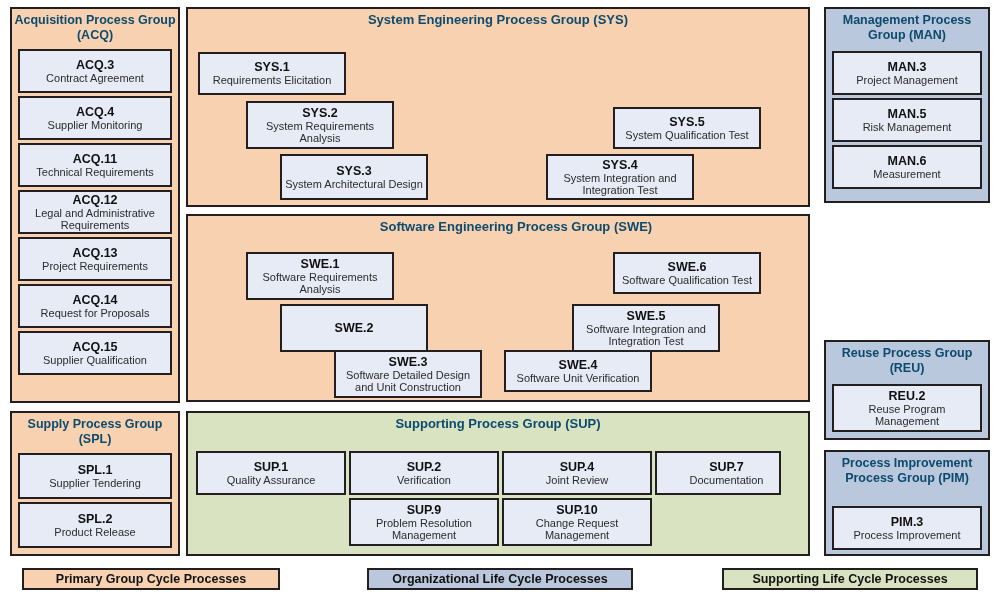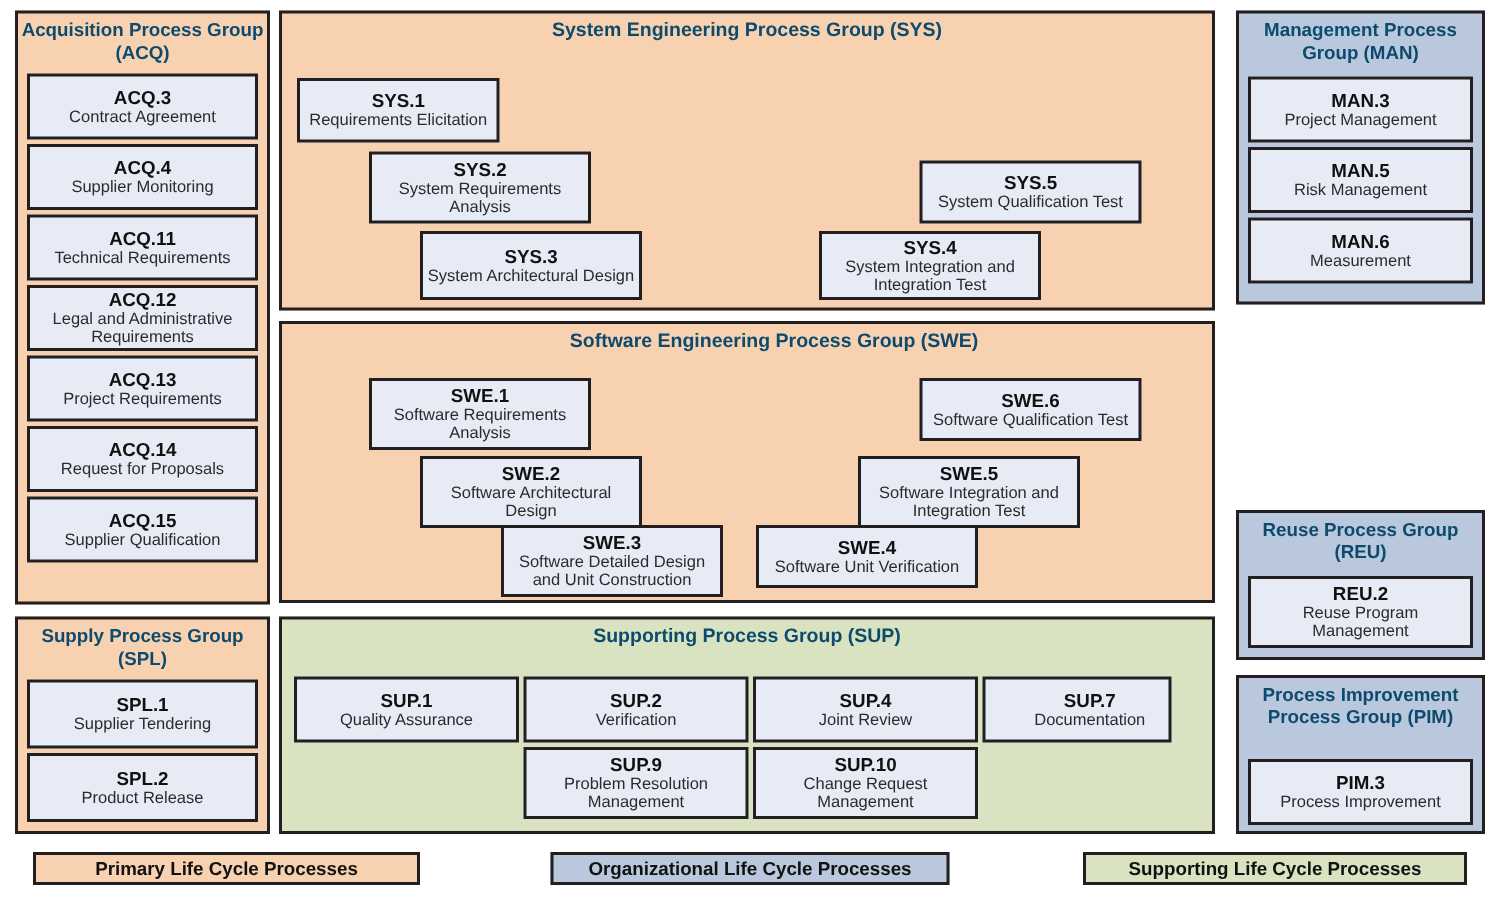--- a/index.html
+++ b/index.html
@@ -135,21 +135,21 @@
       <div class="pbox flow" style="height:46px;">
         <div class="pid">SPL.2</div>
         <div class="pname">Product Release</div>
       </div>
     </div>
   </div>
 
   <div class="group peach" style="left:186px;top:7px;width:624px;height:200px;">
     <div class="group-title" style="font-size:13px;">System Engineering Process Group (SYS)</div>
 
-    <div class="pbox" style="left:10px;top:43px;width:135px;height:43px;">
+    <div class="pbox" style="left:10px;top:43px;width:148px;height:43px;">
       <div class="pid">SYS.1</div>
       <div class="pname">Requirements Elicitation</div>
     </div>
 
     <div class="pbox" style="left:58px;top:92px;width:148px;height:48px;">
       <div class="pid">SYS.2</div>
       <div class="pname">System Requirements Analysis</div>
     </div>
 
     <div class="pbox" style="left:92px;top:145px;width:148px;height:46px;">
@@ -171,21 +171,20 @@
   <div class="group peach" style="left:186px;top:214px;width:624px;height:188px;">
     <div class="group-title" style="font-size:13px;margin-left:36px;">Software Engineering Process Group (SWE)</div>
 
     <div class="pbox" style="left:58px;top:36px;width:148px;height:48px;">
       <div class="pid">SWE.1</div>
       <div class="pname">Software Requirements Analysis</div>
     </div>
 
     <div class="pbox" style="left:92px;top:88px;width:148px;height:48px;">
       <div class="pid">SWE.2</div>
-      <div class="pname">Software Architectural Design</div>
     </div>
 
     <div class="pbox" style="left:146px;top:134px;width:148px;height:48px;">
       <div class="pid">SWE.3</div>
       <div class="pname">Software Detailed Design and Unit Construction</div>
     </div>
 
     <div class="pbox" style="left:425px;top:36px;width:148px;height:42px;">
       <div class="pid">SWE.6</div>
       <div class="pname">Software Qualification Test</div>
@@ -264,21 +263,21 @@
     <div class="group-title">Process Improvement Process Group (PIM)</div>
     <div class="col-list" style="top:54px;">
       <div class="pbox flow" style="height:44px;">
         <div class="pid">PIM.3</div>
         <div class="pname">Process Improvement</div>
       </div>
     </div>
   </div>
 
   <div class="legend-item peach" style="left:22px;top:568px;width:258px;">
-    <span>Primary Life Cycle Processes</span>
+    <span>Primary Group Cycle Processes</span>
   </div>
   <div class="legend-item blue" style="left:367px;top:568px;width:266px;">
     <span>Organizational Life Cycle Processes</span>
   </div>
   <div class="legend-item green" style="left:722px;top:568px;width:256px;">
     <span>Supporting Life Cycle Processes</span>
   </div>
 
 </div>
 

